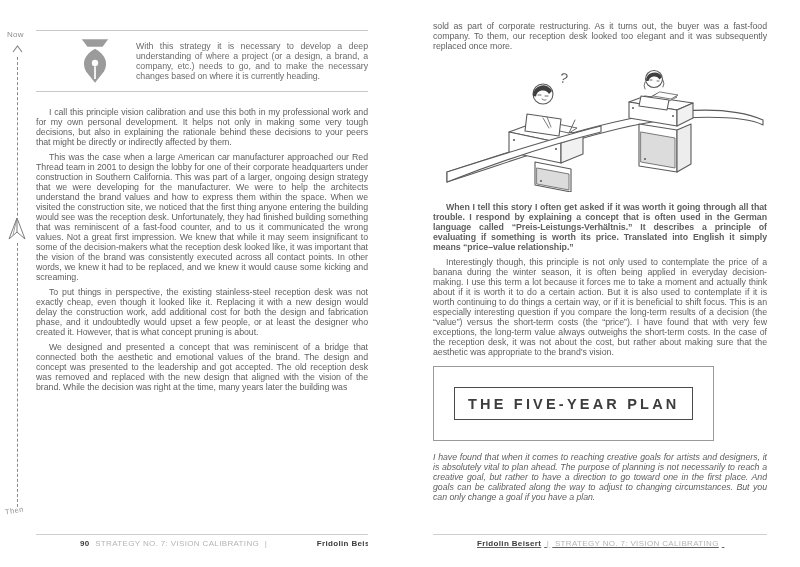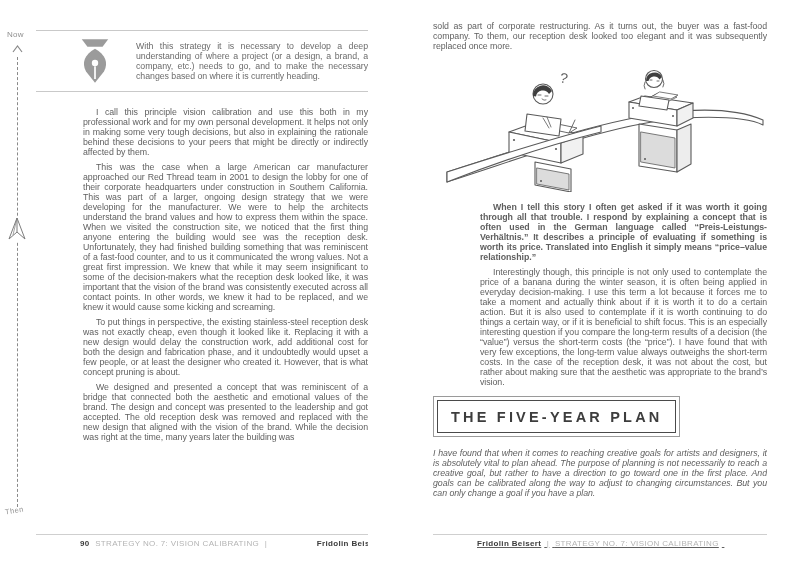--- a/index.html
+++ b/index.html
@@ -16,42 +16,42 @@
   .tl-plane { position:absolute; left:6px; top:216px; background:#fff; }
   .tl-then { position:absolute; left:5px; top:506px; font-size:7.5px; color:#939393; letter-spacing:.4px; transform:rotate(-10deg); }
   
   .page { position:absolute; top:0; height:567px; overflow:hidden; }
   .page-left  { left:36px;  width:332px; }
   .page-right { left:433px; width:334px; }
   p.body {
     font-size:8.8px; line-height:10px; text-align:justify;
     color:#5f5f5f; letter-spacing:-.05px;
   }
-  p.body.indent { text-indent:13px;margin-left:47px; }
+  p.body.indent { text-indent:13px; }
   p.body + p.body { margin-top:5px; }
   
   .callout {
     border-top:1px solid #c9c9c9; border-bottom:1px solid #c9c9c9;
     padding:7px 0; display:flex; align-items:center;
   }
   .callout .nib { flex:0 0 auto; margin-left:42px; }
   .callout .co-text {
     margin-left:24px; width:242px; font-size:8.8px; line-height:10px;
     color:#6b6b6b; letter-spacing:-.05px;
   }
   .callout.justify .co-text { text-align:justify; }
   .callout-top { margin-top:30px; }
   .callout-mid { margin-top:8px; }
   .after-callout { margin-top:15px; }
   .after-callout2 { margin-top:10px; }
   
   .illustration { display:block; margin-top:5px; }
   
   .heading-box {
-    display:inline-block; border:1px solid #9a9a9a; padding:3px; margin-top:9px;
+    display:inline-block; border:1px solid #9a9a9a; padding:20px; margin-top:9px;
     background:#fff;
   }
   .heading-box .inner {
     border:1.5px solid #4a4a4a; padding:7px 13px 6px 13px;
   }
   .heading-box .txt {
     font-size:14.5px; font-weight:bold; letter-spacing:3.2px; color:#3d3d3d;
     white-space:nowrap;
   }
   .after-heading { margin-top:11px;font-style:italic; }

